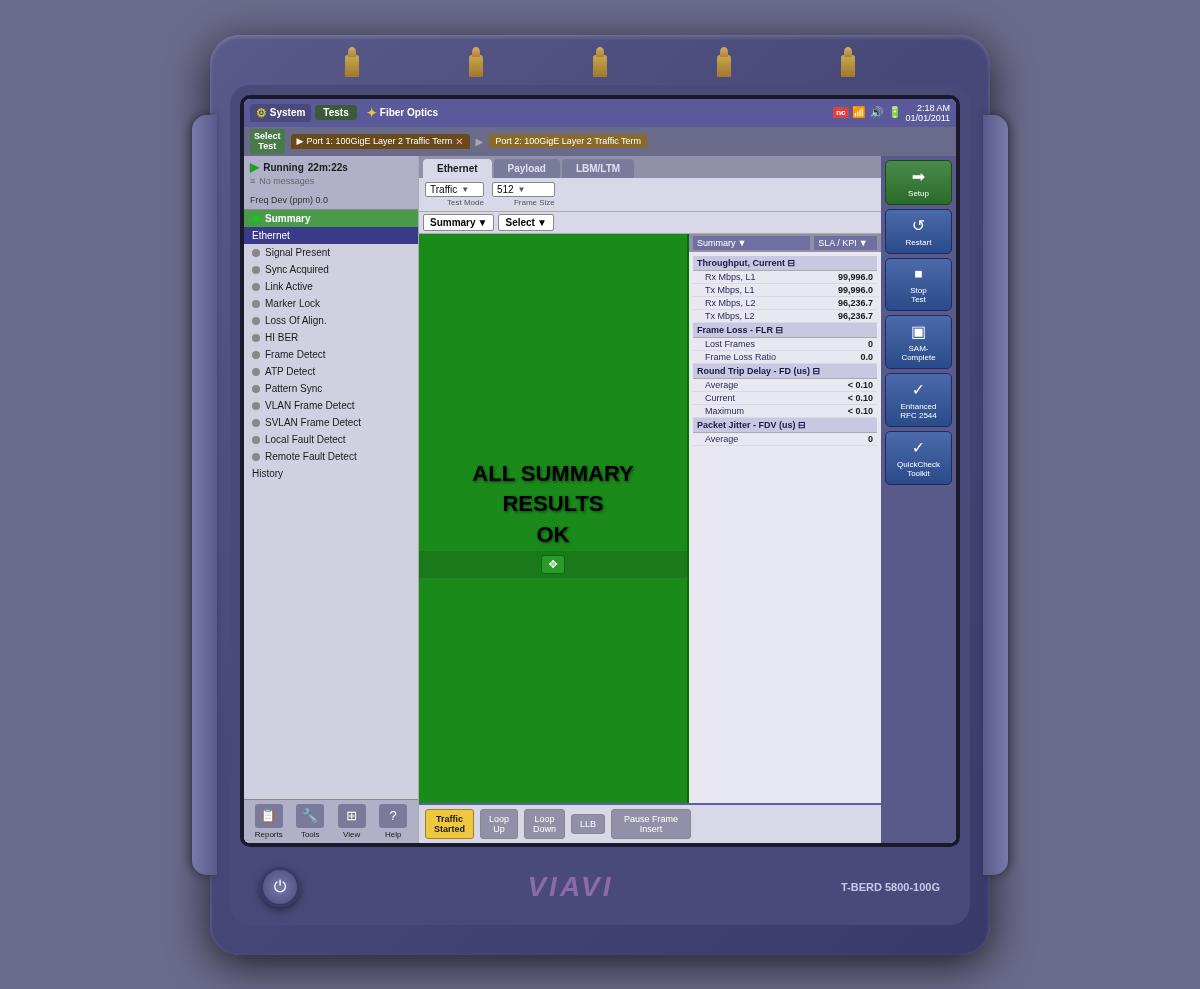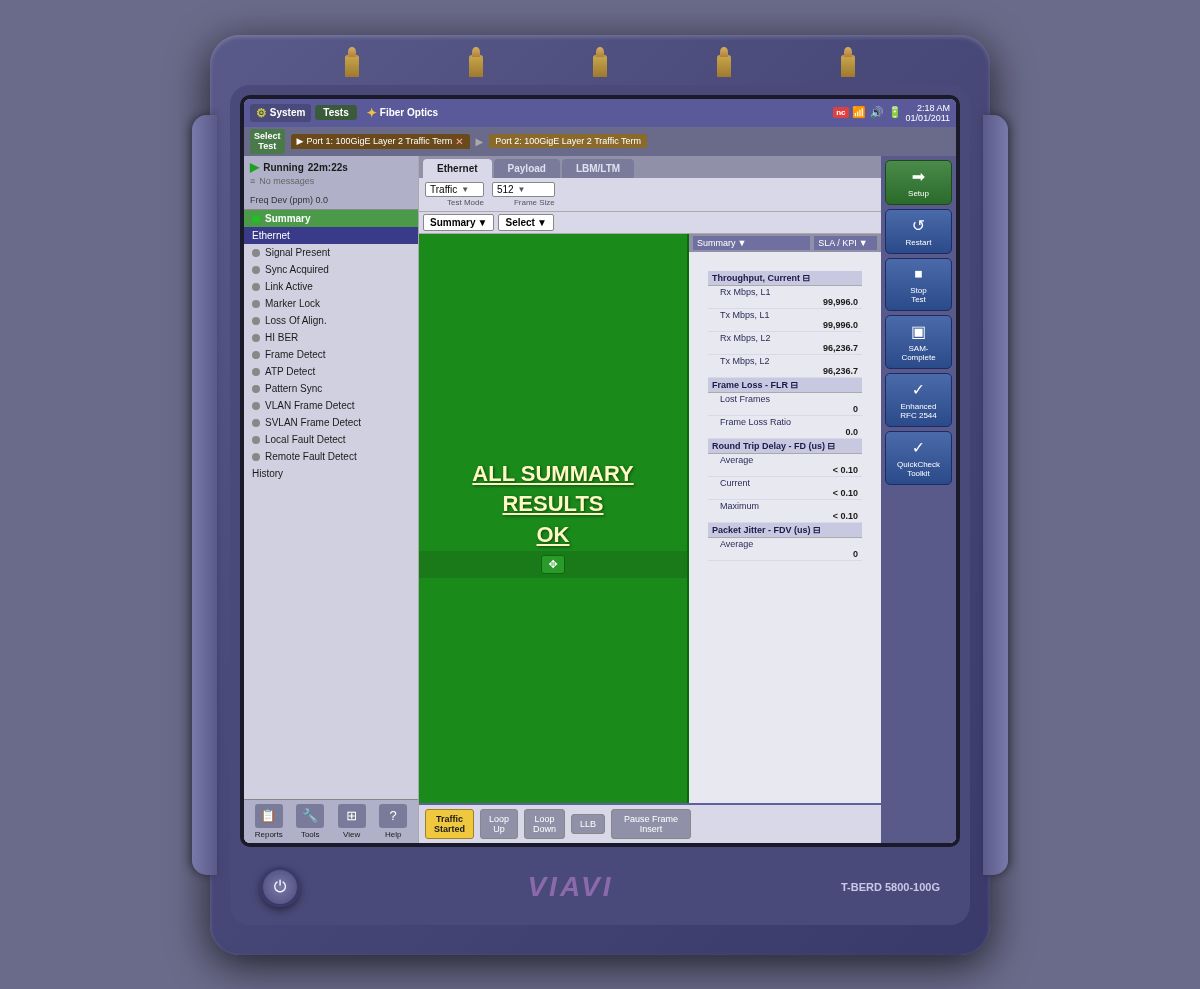--- a/index.html
+++ b/index.html
@@ -379,27 +379,26 @@
     .green-panel {
       width: 270px;
       background: #1a8a1a;
       display: flex;
       flex-direction: column;
       align-items: center;
       justify-content: center;
       border-right: 2px solid #0a6a0a;
     }
     .green-panel-text {
-      color: #fef9c3;
+      color: #000000;
       font-size: 22px;
       font-weight: bold;
       text-align: center;
       line-height: 1.4;
       text-shadow: 1px 1px 3px rgba(0,0,0,0.5);
-      text-decoration: underline;
     }
     .nav-arrows {
       display: flex;
       justify-content: center;
       padding: 4px;
       background: #1a7a1a;
       width: 100%;
     }
     .nav-arrow-btn {
       background: #2a9a2a;
@@ -433,40 +432,39 @@
       flex: 1;
       display: flex;
       align-items: center;
       gap: 2px;
     }
     .data-col-header.wide { flex: 2; }
 
     .data-rows {
       flex: 1;
       overflow-y: auto;
-      padding: 19px;
+      padding: 4px;
     }
     .data-section-header {
       background: #c8c8e0;
       padding: 2px 4px;
       font-size: 9px;
       font-weight: bold;
       color: #1a1a4a;
       border-bottom: 1px solid #aaa;
       display: flex;
       align-items: center;
       gap: 4px;
     }
     .data-row {
       display: flex;
       padding: 1px 4px;
       border-bottom: 1px solid #d8d8e8;
       font-size: 9px;
       color: #1a1a1a;
-      flex-direction: column;
     }
     .data-row-label { flex: 2; padding-left: 8px; color: #2a2a5a; }
     .data-row-value { flex: 1; text-align: right; color: #1a1a1a; font-weight: bold; }
 
     
     .action-bar {
       background: #9090a8;
       border-top: 2px solid #6060a0;
     }
     .action-tabs {

